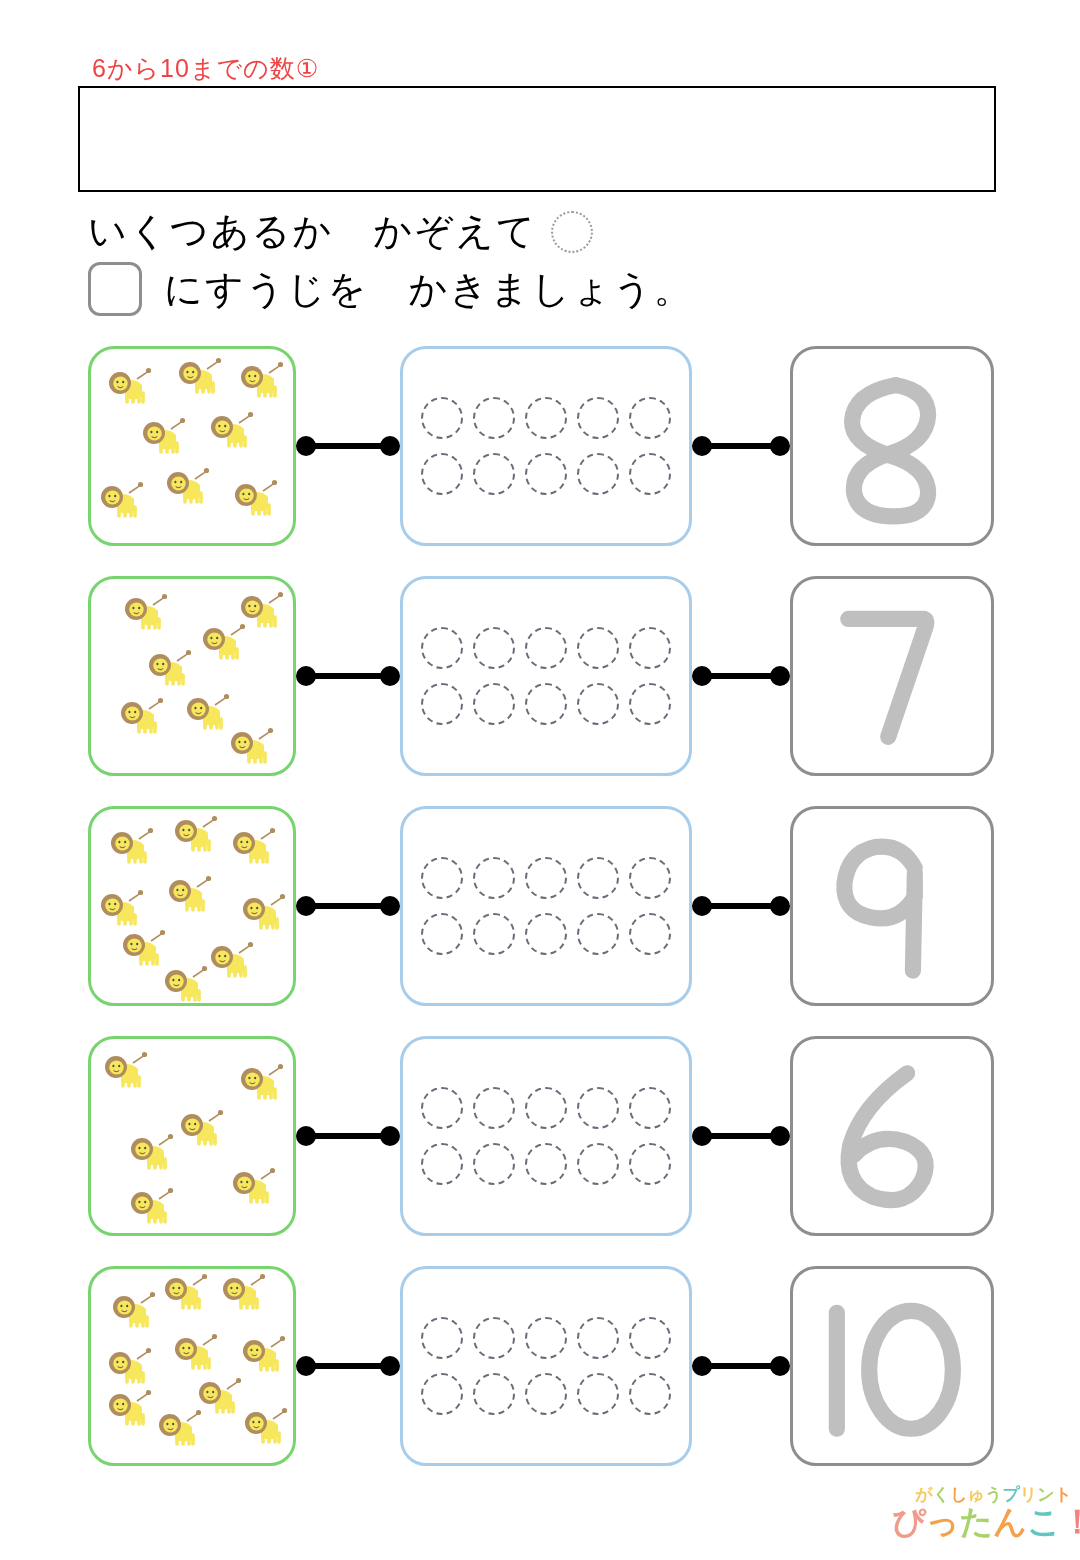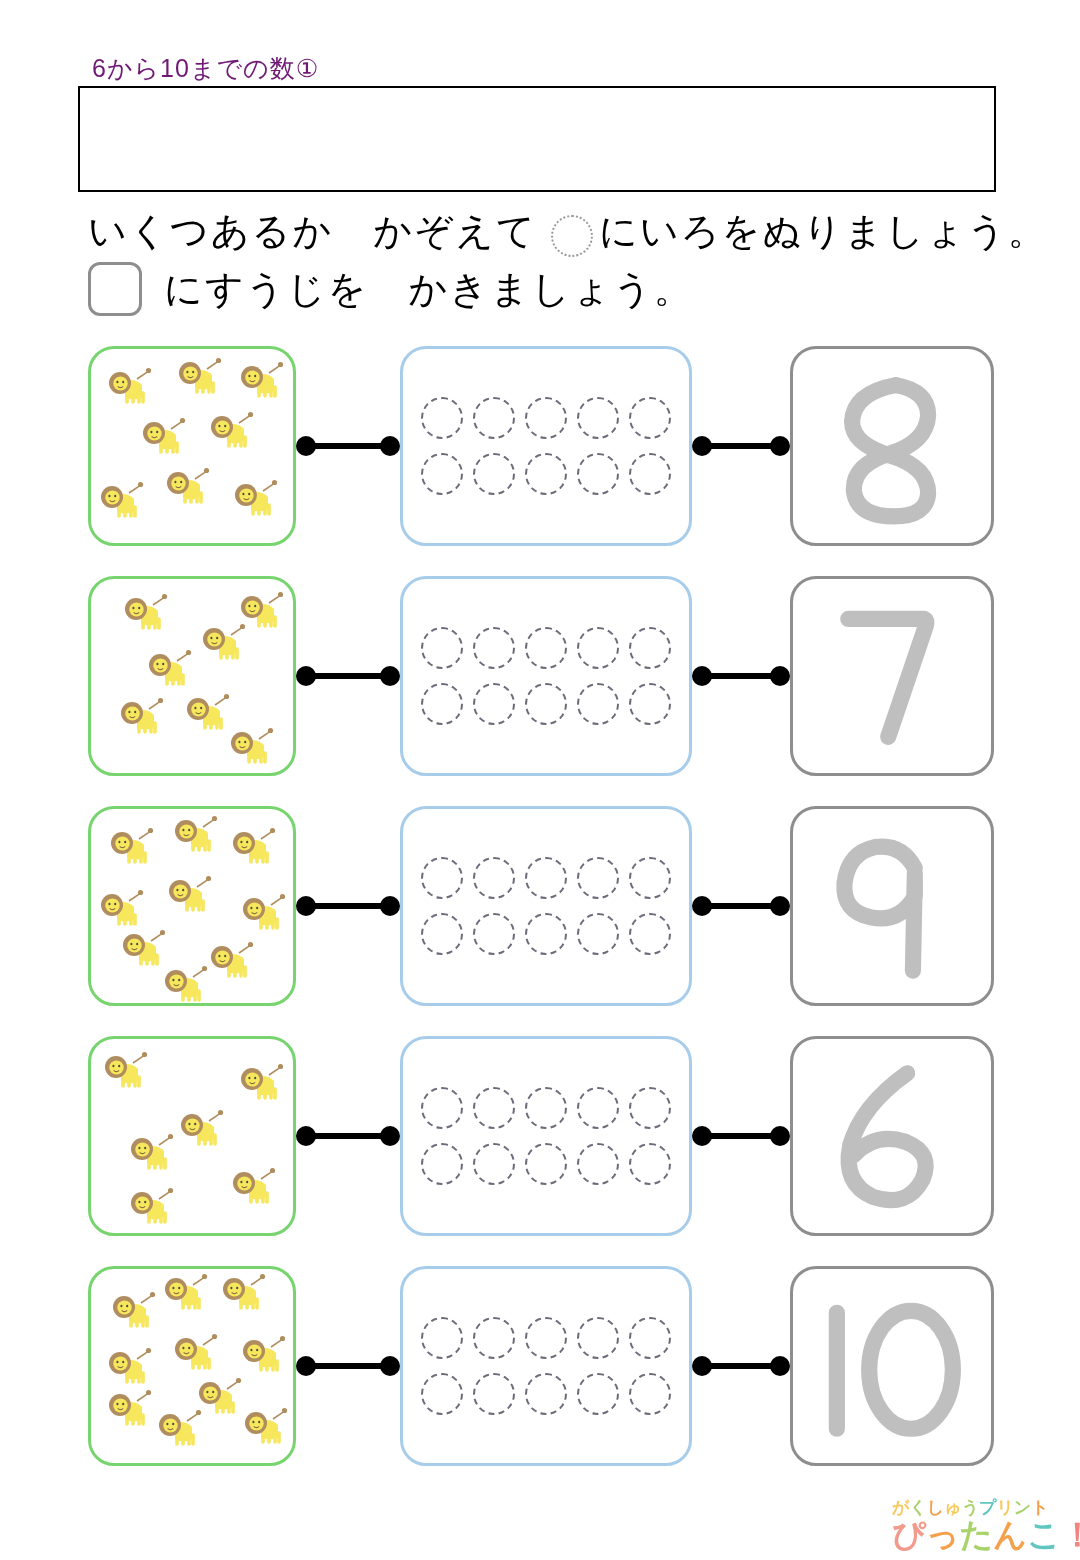--- a/index.html
+++ b/index.html
@@ -14,21 +14,21 @@
     font-family: "Liberation Sans", "DejaVu Sans", sans-serif;
     overflow: hidden;
   }
 
   
   #worksheet-title {
     position: absolute;
     left: 92px;
     top: 52px;
     font-size: 25px;
-    color: #701a75;
+    color: #ef4444;
     letter-spacing: 1px;
     white-space: nowrap;
   }
   #name-table {
     position: absolute;
     left: 78px;
     top: 86px;
     width: 918px;
     height: 106px;
     border: 2px solid #000;
@@ -63,21 +63,21 @@
   .instruction-line {
     position: absolute;
     left: 88px;
     font-size: 38px;
     color: #000;
     letter-spacing: 2px;
     white-space: nowrap;
     display: flex;
     align-items: center;
   }
-  #instruction-line-1 { top: 206px; align-items: flex-end; }
+  #instruction-line-1 { top: 206px; }
   #instruction-line-2 { top: 262px; gap: 12px; }
 
   .inline-circle {
     display: inline-block;
     width: 42px;
     height: 42px;
     border: 2px dotted #9a9a9a;
     border-radius: 50%;
     margin: 0 6px 0 14px;
     vertical-align: middle;
@@ -190,22 +190,21 @@
   .connector.left  { left: 296px; width: 104px; }
   .connector.right { left: 692px; width: 98px; }
 
   
   #logo {
     position: absolute;
     left: 892px;
     top: 1486px;
     width: 180px;
     height: 62px;
-    text-align: left;
-    margin-top: 13px;
+    text-align: right;
   }
   #logo-top {
     font-size: 17px;
     font-weight: bold;
     letter-spacing: 0px;
     line-height: 18px;
     white-space: nowrap;
   }
   #logo-bottom {
     font-size: 33px;
@@ -219,21 +218,20 @@
 
 <div id="worksheet-title">6から10までの数①</div>
 
 <div id="name-table">
   <div id="name-value-cell"></div>
 </div>
 
 <div id="instruction-line-1" class="instruction-line">
   <span>いくつあるか　かぞえて</span>
   <span class="inline-circle"></span>
-  <span>にいろをぬりましょう。</span>
 </div>
 <div id="instruction-line-2" class="instruction-line">
   <span class="inline-square"></span>
   <span>にすうじを　かきましょう。</span>
 </div>
 
 <div id="rows-container">
     <div class="problem-row" style="top: 346px;">
       <div class="lion-box">
         <div class="lion" style="left: 16px; top: 18px;">

